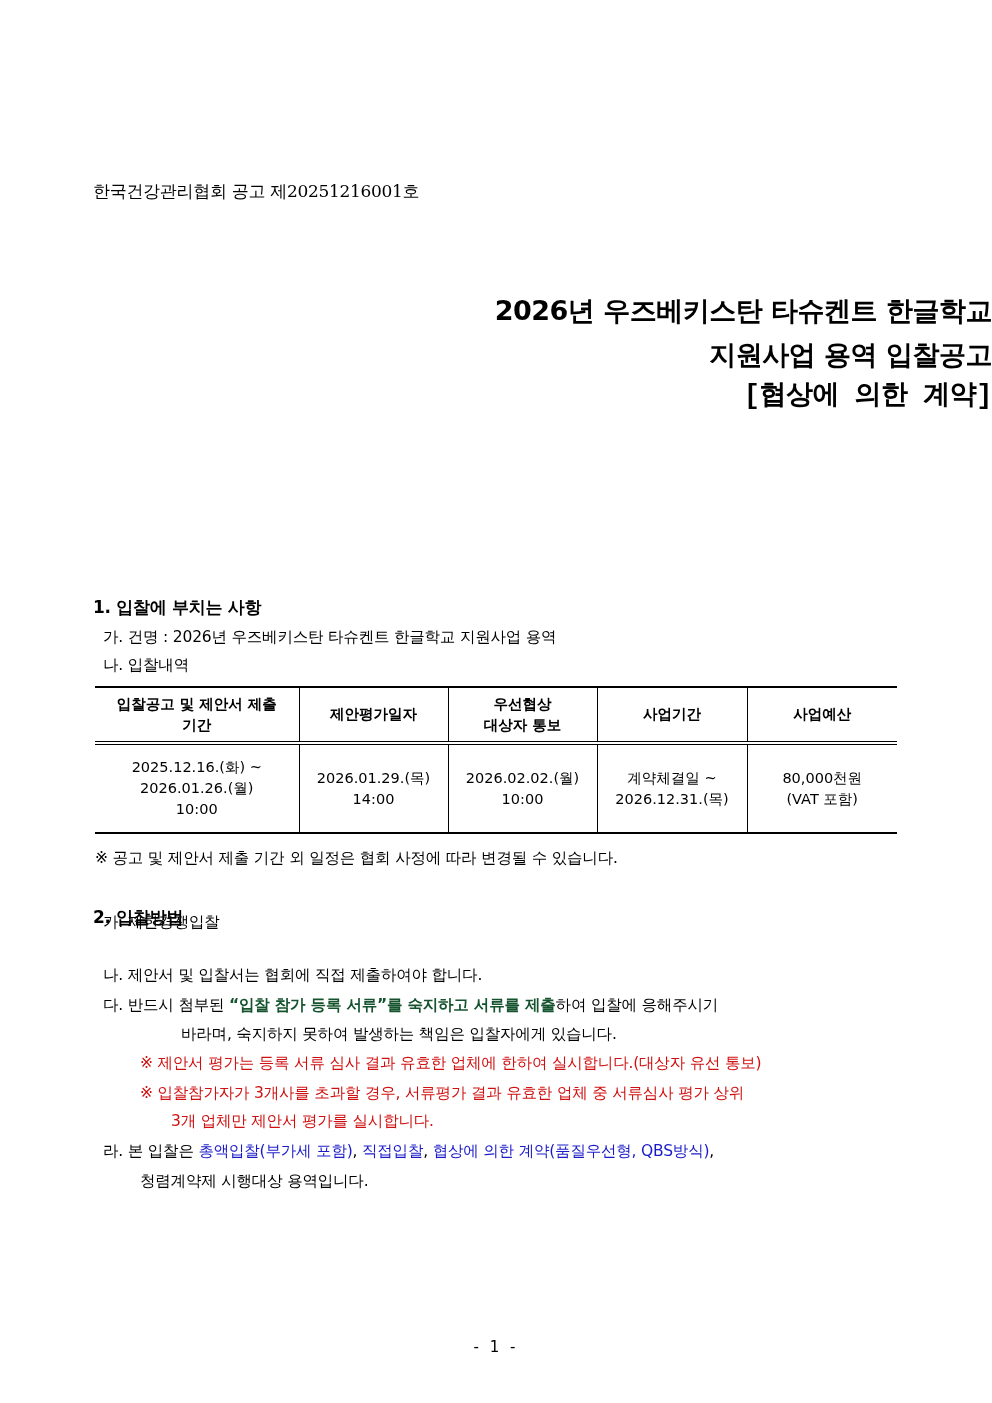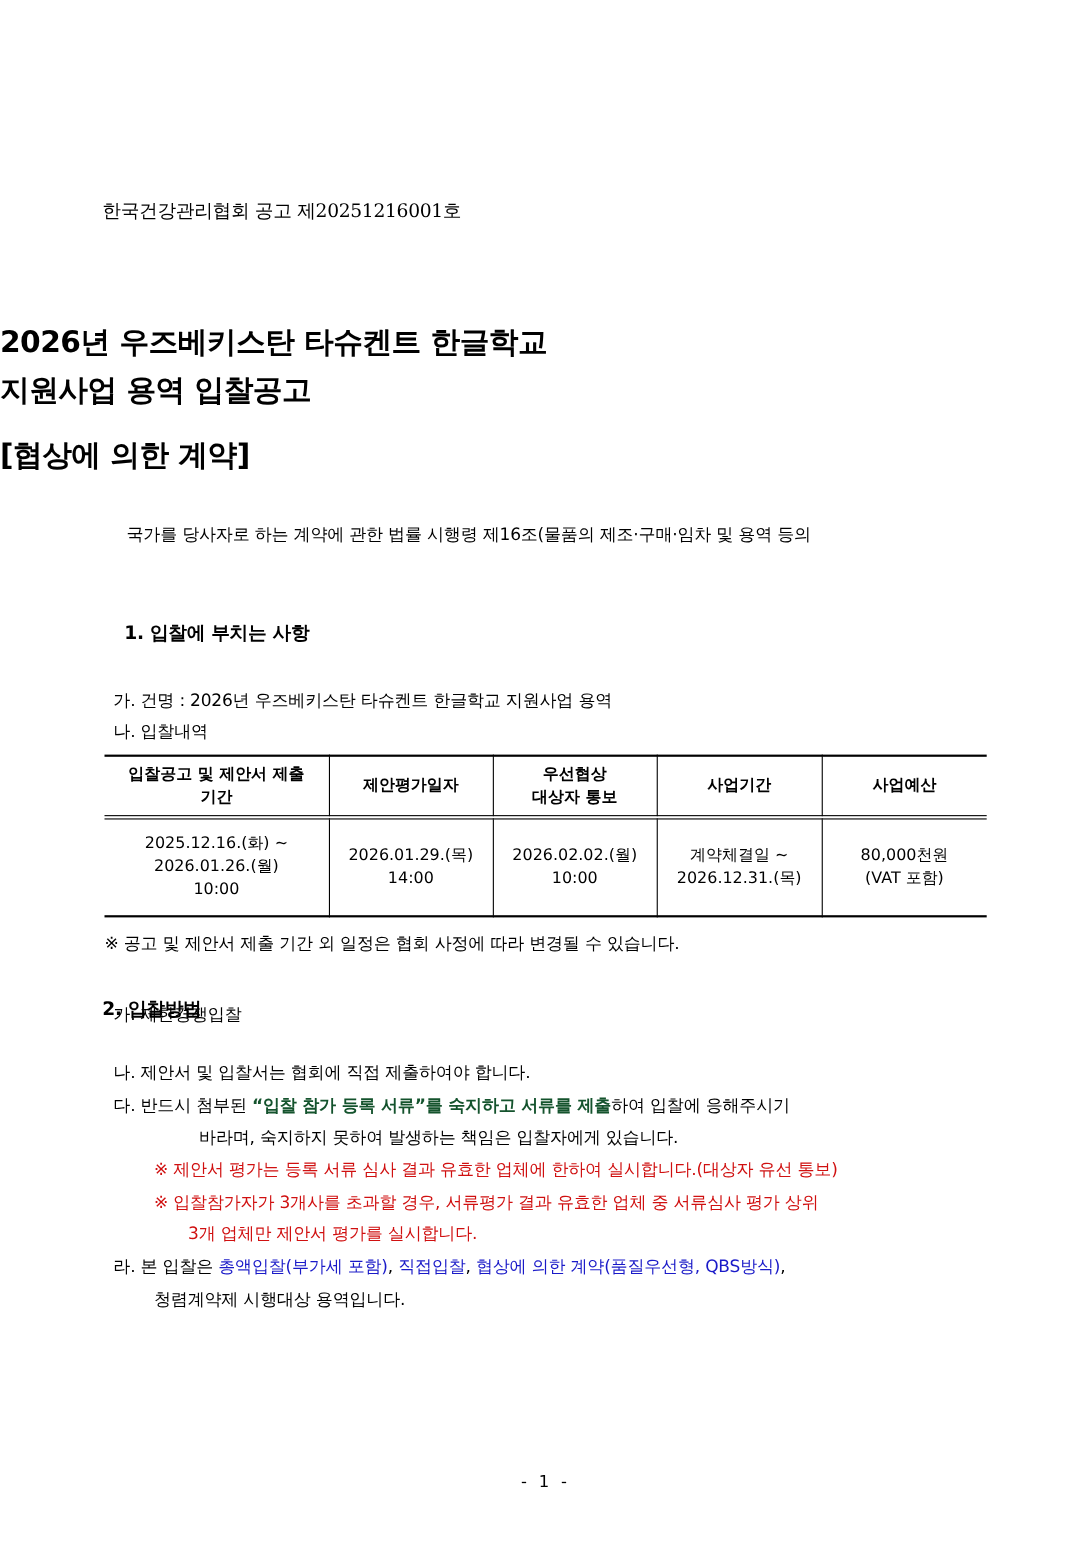--- a/index.html
+++ b/index.html
@@ -1,22 +1,22 @@
 <!DOCTYPE html>
 <html><head>
 <meta charset="utf-8">
 <style>
   html, body { margin: 0; padding: 0; background: #ffffff; }
   body { width: 992px; height: 1403px; position: relative; overflow: hidden; color: #000; font-family: "DejaVu Sans", "Liberation Sans", sans-serif; }
   .abs { position: absolute; }
   .notice-no { left: 93px; top: 180px; font-family: "DejaVu Serif", "Liberation Serif", serif; font-size: 17px; letter-spacing: -0.3px; white-space: nowrap; }
-  .title { left: 0; width: 992px; text-align: left; font-family: "DejaVu Sans", "Liberation Sans", sans-serif; font-weight: bold; font-size: 27px; letter-spacing: -0.5px; }
+  .title { left: 0; width: 992px; text-align: right; font-family: "DejaVu Sans", "Liberation Sans", sans-serif; font-weight: bold; font-size: 27px; letter-spacing: -0.5px; }
   .title.l1 { top: 293px; }
   .title.l2 { top: 337px; }
-  .title.l3 { top: 396px; }
+  .title.l3 { top: 376px; font-family: Liberation Mono, monospace; }
   .body-text { font-size: 15.5px; letter-spacing: -0.2px; }
   .intro { left: 93px; width: 805px; top: 470px; line-height: 32px; text-align: justify; text-align-last: left; }
   .intro p { margin: 0; }
   .intro .ind { text-indent: 22px; }
   .section-head { left: 93px; font-weight: bold; font-size: 17px; letter-spacing: -0.3px; white-space: nowrap; }
   .line { white-space: nowrap; }
   .red { color: #d01010; }
   .redb { color: #14532d; font-weight: bold; }
   .blue { color: #1a1ac8; }
   table.bid { position: absolute; left: 95px; top: 686px; width: 802px; border-collapse: collapse; font-size: 14.5px; }
@@ -32,24 +32,23 @@
 </head>
 <body>
 
 <div class="abs notice-no">한국건강관리협회 공고 제20251216001호</div>
 
 <div class="abs title l1">2026년 우즈베키스탄 타슈켄트 한글학교</div>
 <div class="abs title l2">지원사업 용역 입찰공고</div>
 <div class="abs title l3">[협상에 의한 계약]</div>
 
 <div class="abs intro body-text">
-  <p class="ind">국가를 당사자로 하는 계약에 관한 법률 시행령 제16조(물품의 제조·구매·임차 및 용역 등의</p>
 </div>
 
-<div class="abs section-head" style="top:564px;margin-left:20px;">1. 입찰에 부치는 사항</div>
+<div class="abs section-head" style="top:596px;">1. 입찰에 부치는 사항</div>
 <div class="abs line body-text" style="left:103px; top:627px;">가. 건명 : 2026년 우즈베키스탄 타슈켄트 한글학교 지원사업 용역</div>
 <div class="abs line body-text" style="left:103px; top:655px;">나. 입찰내역</div>
 
 <table class="bid">
   <colgroup>
     <col style="width:204px">
       <col style="width:149px">
       <col style="width:149px">
       <col style="width:150px">
       <col style="width:150px">

